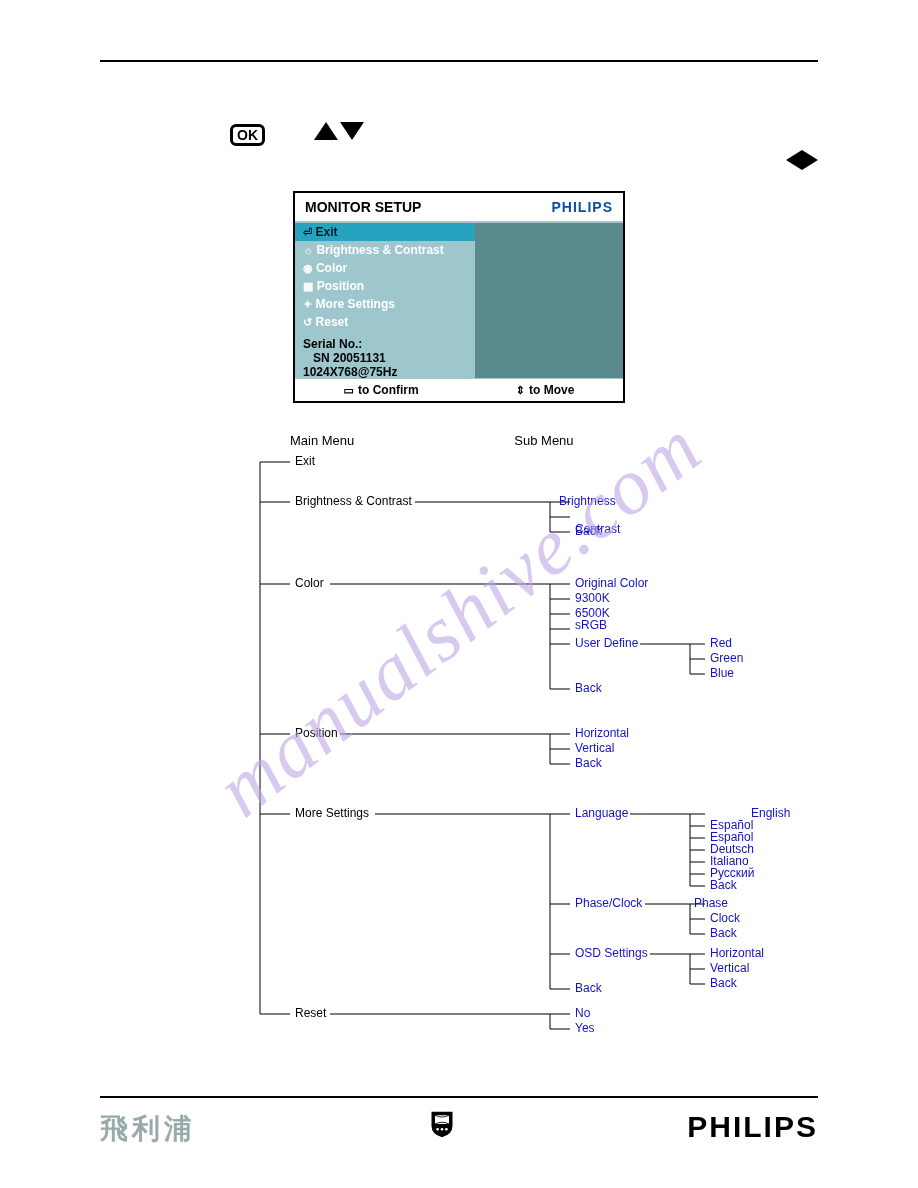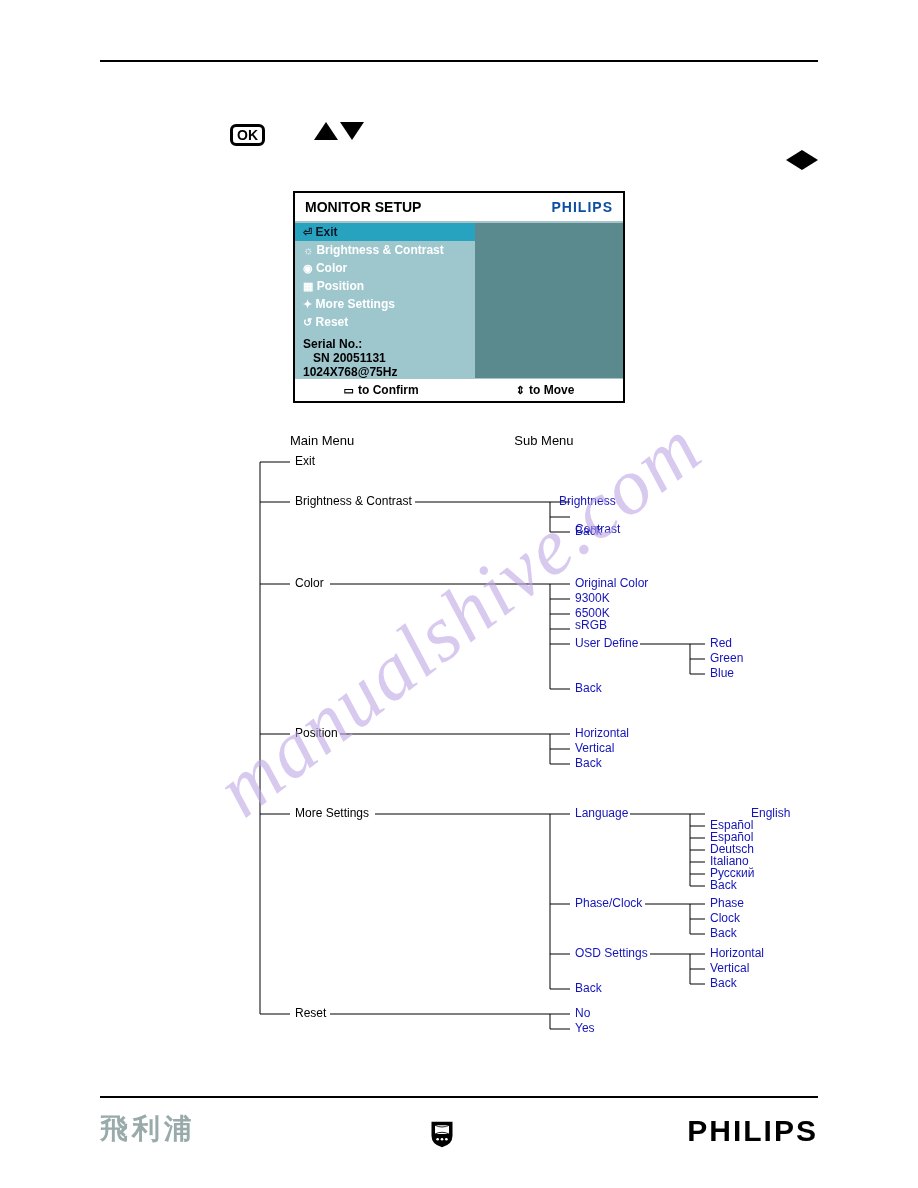--- a/index.html
+++ b/index.html
@@ -165,21 +165,21 @@
   .bottom-rule {
     position: absolute;
     left: 100px; right: 100px; bottom: 90px;
     border-top: 2px solid #000;
   }
   .footer {
     position: absolute;
     left: 100px; right: 100px; bottom: 40px;
     display: flex;
     justify-content: space-between;
-    align-items: flex-end;
+    align-items: flex-start;
   }
   .footer .cjk {
     font-size: 28px;
     color: #9aa;
     font-weight: bold;
     letter-spacing: 4px;
   }
   .footer .shield {
     width: 28px; height: 28px;
   }
@@ -354,21 +354,21 @@
     <span class="sub-item" style="left:325px; top:527px;">Back</span>
 
     <span class="sub3-item" style="left:460px; top:352px;margin-left:41px;">English</span>
     <span class="sub3-item" style="left:460px; top:364px;">Español</span>
     <span class="sub3-item" style="left:460px; top:376px;">Español</span>
     <span class="sub3-item" style="left:460px; top:388px;">Deutsch</span>
     <span class="sub3-item" style="left:460px; top:400px;">Italiano</span>
     <span class="sub3-item" style="left:460px; top:412px;">Русский</span>
     <span class="sub3-item" style="left:460px; top:424px;">Back</span>
 
-    <span class="sub3-item" style="left:460px; top:442px;">Phase</span>
+    <span class="sub3-item" style="left:444px; top:442px;">Phase</span>
     <span class="sub3-item" style="left:460px; top:457px;">Clock</span>
     <span class="sub3-item" style="left:460px; top:472px;">Back</span>
 
     <span class="sub3-item" style="left:460px; top:492px;">Horizontal</span>
     <span class="sub3-item" style="left:460px; top:507px;">Vertical</span>
     <span class="sub3-item" style="left:460px; top:522px;">Back</span>
 
     <span class="sub-item" style="left:325px; top:552px;">No</span>
     <span class="sub-item" style="left:325px; top:567px;">Yes</span>
   </div>

